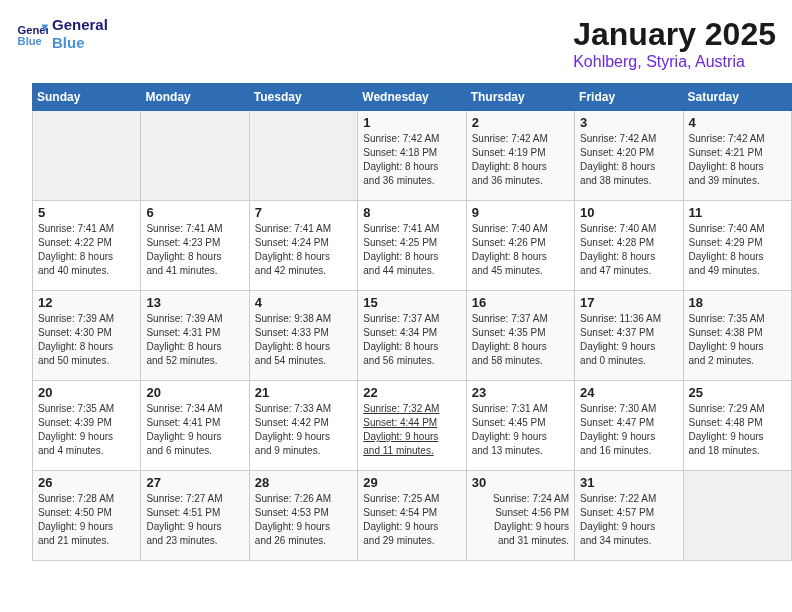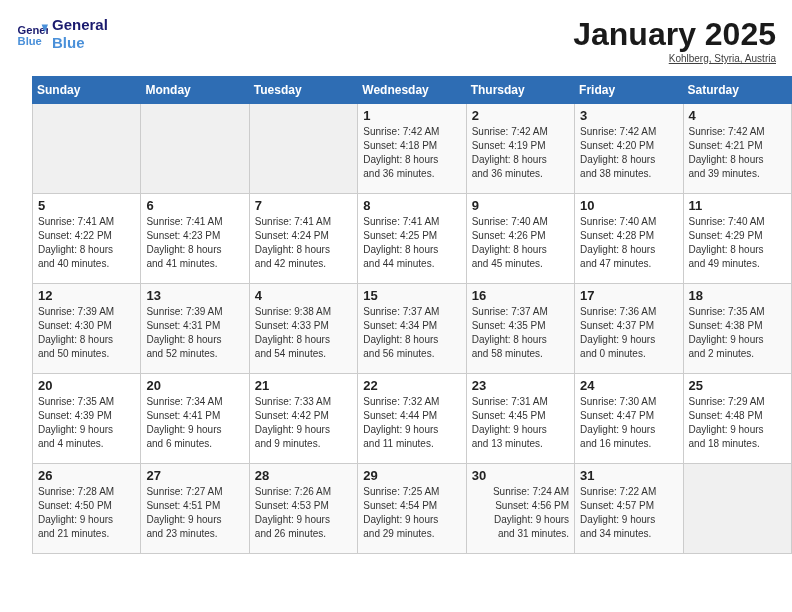--- a/index.html
+++ b/index.html
@@ -19,31 +19,29 @@
     .logo {
       display: flex;
       align-items: center;
       gap: 4px;
     }
     .logo-icon {
       width: 32px;
       height: 32px;
     }
     .title-block {
-      text-align: right;
     }
     .month-title {
       font-size: 32px;
       font-weight: bold;
       color: #1a1a1a;
     }
     .location {
-      font-size: 10px;
-      color: #404040;
-      text-decoration: underline;
+      font-size: 16px;
+      color: #6d28d9;
     }
     table {
       width: 100%;
       border-collapse: collapse;
       table-layout: fixed;
       margin-left: 16px;
     }
     thead tr th {
       background-color: #2e6db4;
       color: #fff;
@@ -231,21 +229,21 @@
         </td>
         <td>
           <div class="day-num">16</div>
           <div class="day-detail" style="white-space: pre-line;">Sunrise: 7:37 AM
 Sunset: 4:35 PM
 Daylight: 8 hours
 and 58 minutes.</div>
         </td>
         <td>
           <div class="day-num">17</div>
-          <div class="day-detail" style="white-space: pre-line;">Sunrise: 7:36 AM
+          <div class="day-detail" style="white-space: pre-line;">Sunrise: 11:36 AM
 Sunset: 4:37 PM
 Daylight: 9 hours
 and 0 minutes.</div>
         </td>
         <td>
           <div class="day-num">18</div>
           <div class="day-detail" style="white-space: pre-line;">Sunrise: 7:35 AM
 Sunset: 4:38 PM
 Daylight: 9 hours
 and 2 minutes.</div>
@@ -268,21 +266,21 @@
         </td>
         <td>
           <div class="day-num">21</div>
           <div class="day-detail" style="white-space: pre-line;">Sunrise: 7:33 AM
 Sunset: 4:42 PM
 Daylight: 9 hours
 and 9 minutes.</div>
         </td>
         <td>
           <div class="day-num">22</div>
-          <div class="day-detail" style="white-space: pre-line;">Sunrise: 7:32 AM
+          <div class="day-detail" style="white-space: pre-line; text-decoration: underline;">Sunrise: 7:32 AM
 Sunset: 4:44 PM
 Daylight: 9 hours
 and 11 minutes.</div>
         </td>
         <td>
           <div class="day-num">23</div>
           <div class="day-detail" style="white-space: pre-line;">Sunrise: 7:31 AM
 Sunset: 4:45 PM
 Daylight: 9 hours
 and 13 minutes.</div>

